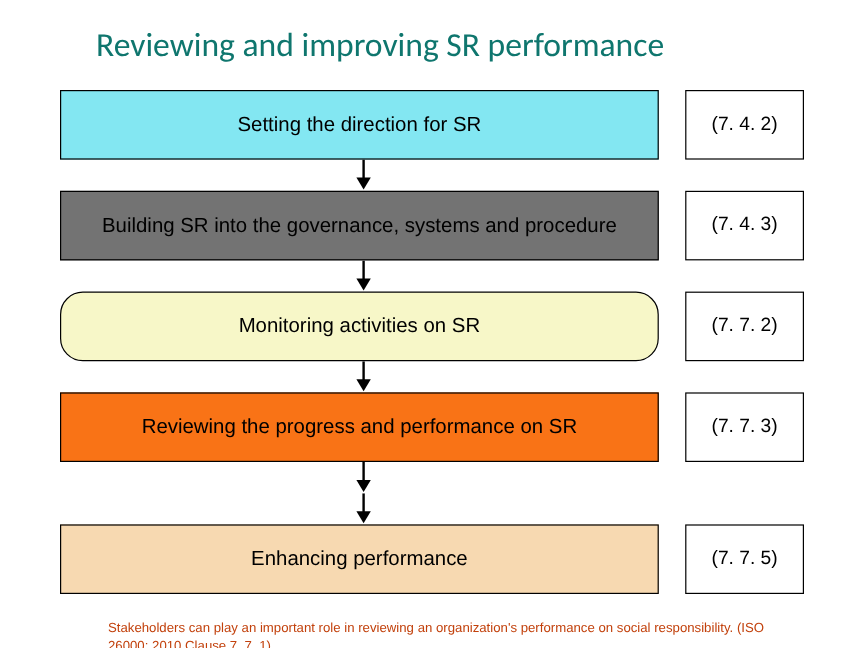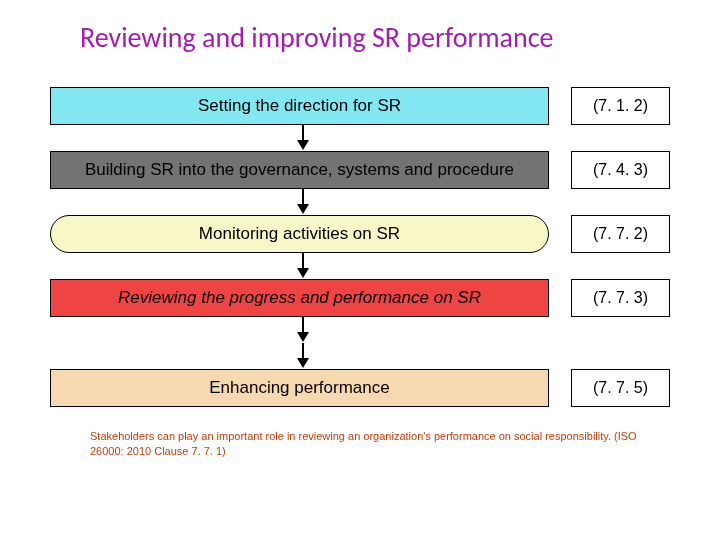--- a/index.html
+++ b/index.html
@@ -10,34 +10,34 @@
     width: 720px;
     height: 540px;
     overflow: hidden;
   }
   .container {
     padding: 20px 50px 10px 50px;
   }
   .title {
     font-family: 'Calibri', 'Segoe UI', Arial, sans-serif;
     font-size: 28px;
-    color: #a21caf;
-    margin: 0 0 32px 30px;
+    color: #0f766e;
+    margin: 0 0 20px 30px;
     font-weight: 400;
   }
   .row {
     display: flex;
     align-items: stretch;
     gap: 22px;
     margin-bottom: 0;
   }
   .main-box {
     flex: 1;
     border: 1.5px solid #000;
-    padding: 7px 10px;
+    padding: 17px 10px;
     text-align: center;
     font-size: 17px;
     line-height: 1.2;
     display: flex;
     align-items: center;
     justify-content: center;
     min-height: 22px;
   }
   .ref-box {
     width: 85px;
@@ -64,33 +64,33 @@
   }
   .footnote {
     font-size: 11px;
     color: #c2410c;
     margin: 22px 20px 0 40px;
     line-height: 1.35;
   }
   .bg-cyan   { background: #83e7f2; }
   .bg-teal   { background: #737373; }
   .bg-yellow { background: #f7f7c8; border-radius: 19px; }
-  .bg-green  { background: #ef4444; font-style: italic; }
+  .bg-green  { background: #f97316; }
   .bg-pink   { background: #f2dbec; }
   .bg-orange { background: #f7d9b1; }
 </style>
 </head>
 <body>
 
 <div class="container">
   <h1 class="title">Reviewing and improving SR performance</h1>
 
   <div class="row">
     <div class="main-box bg-cyan">Setting the direction for SR</div>
-    <div class="ref-box">(7. 1. 2)</div>
+    <div class="ref-box">(7. 4. 2)</div>
   </div>
   <div class="arrow-wrap">
     <span class="arrow">
       <svg width="16" height="26" viewBox="0 0 16 26">
           <line x1="8" y1="0" x2="8" y2="16" stroke="#000" stroke-width="2"></line>
           <polygon points="2,15 14,15 8,25" fill="#000"></polygon>
         </svg>
     </span>
   </div>
 

